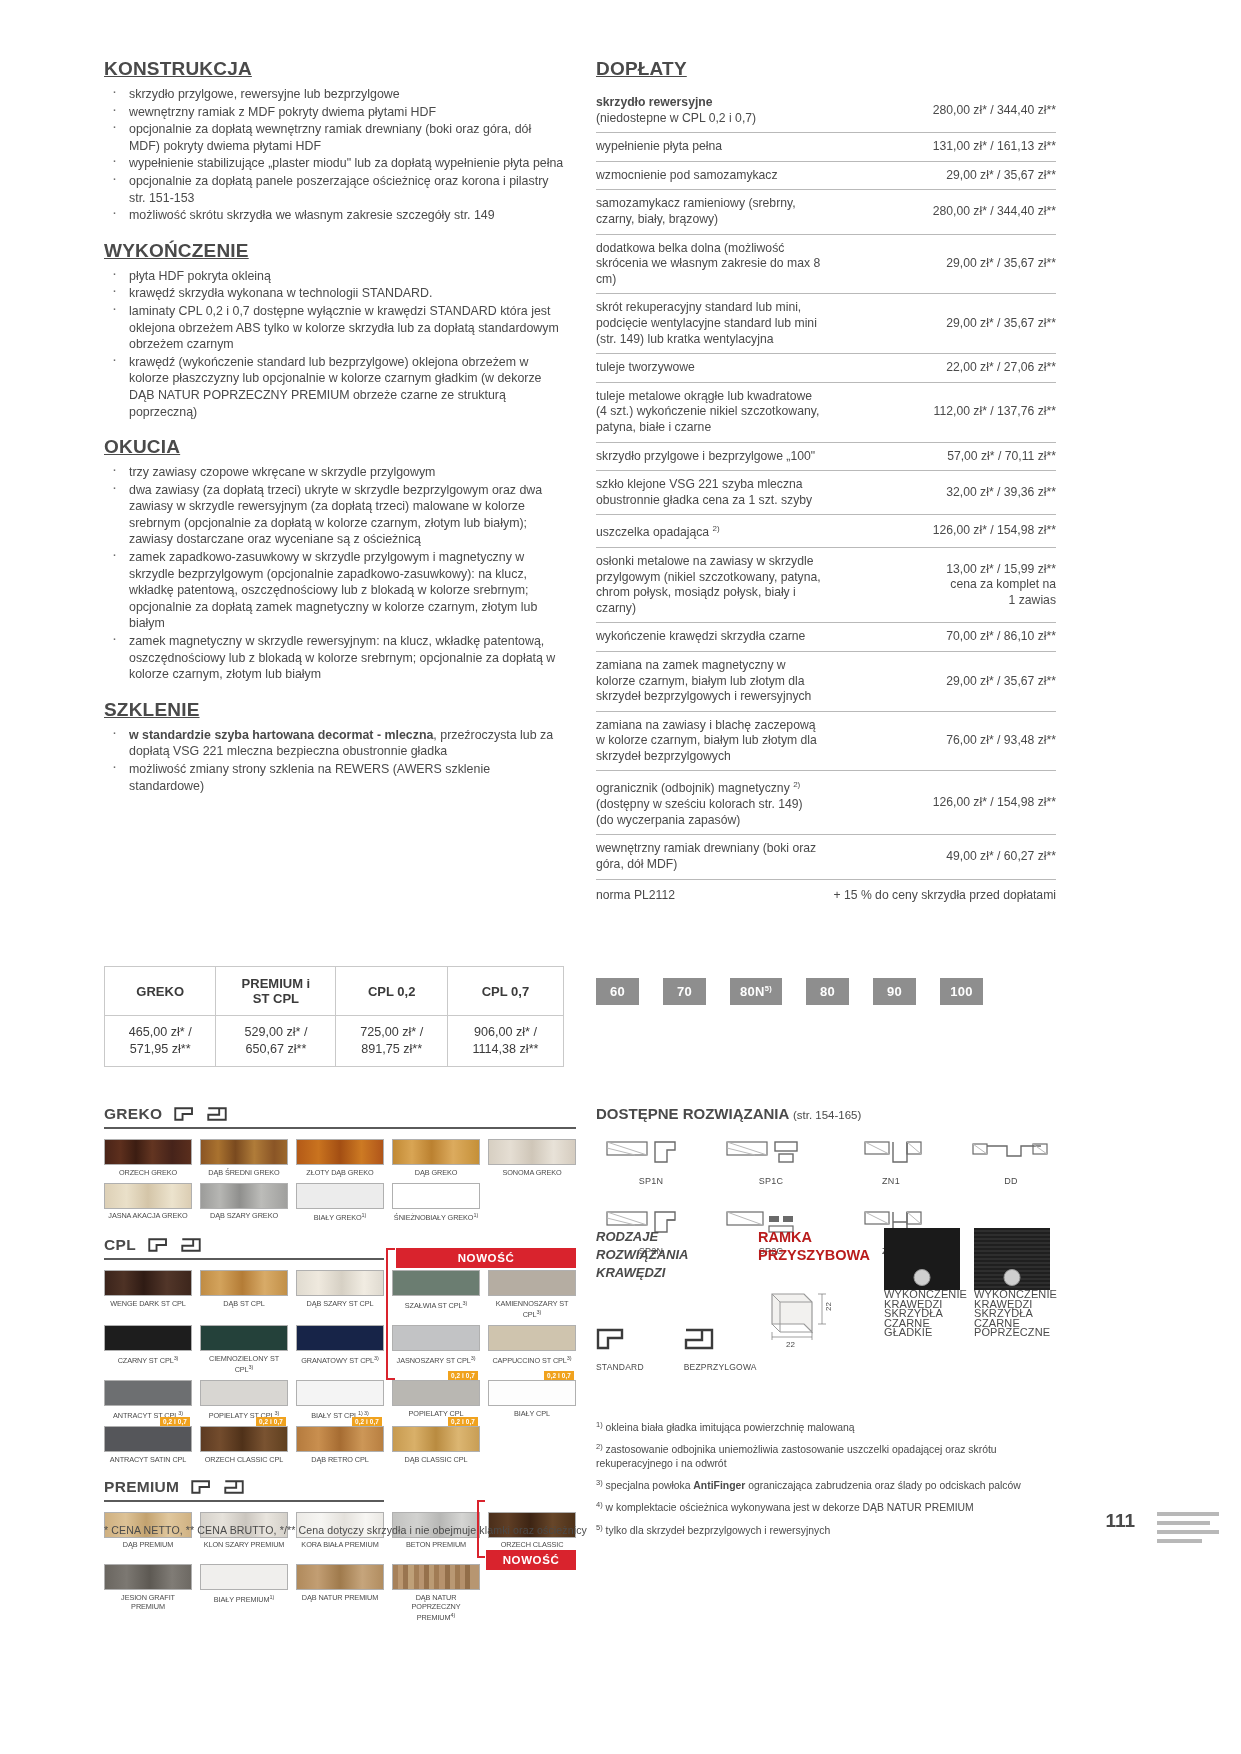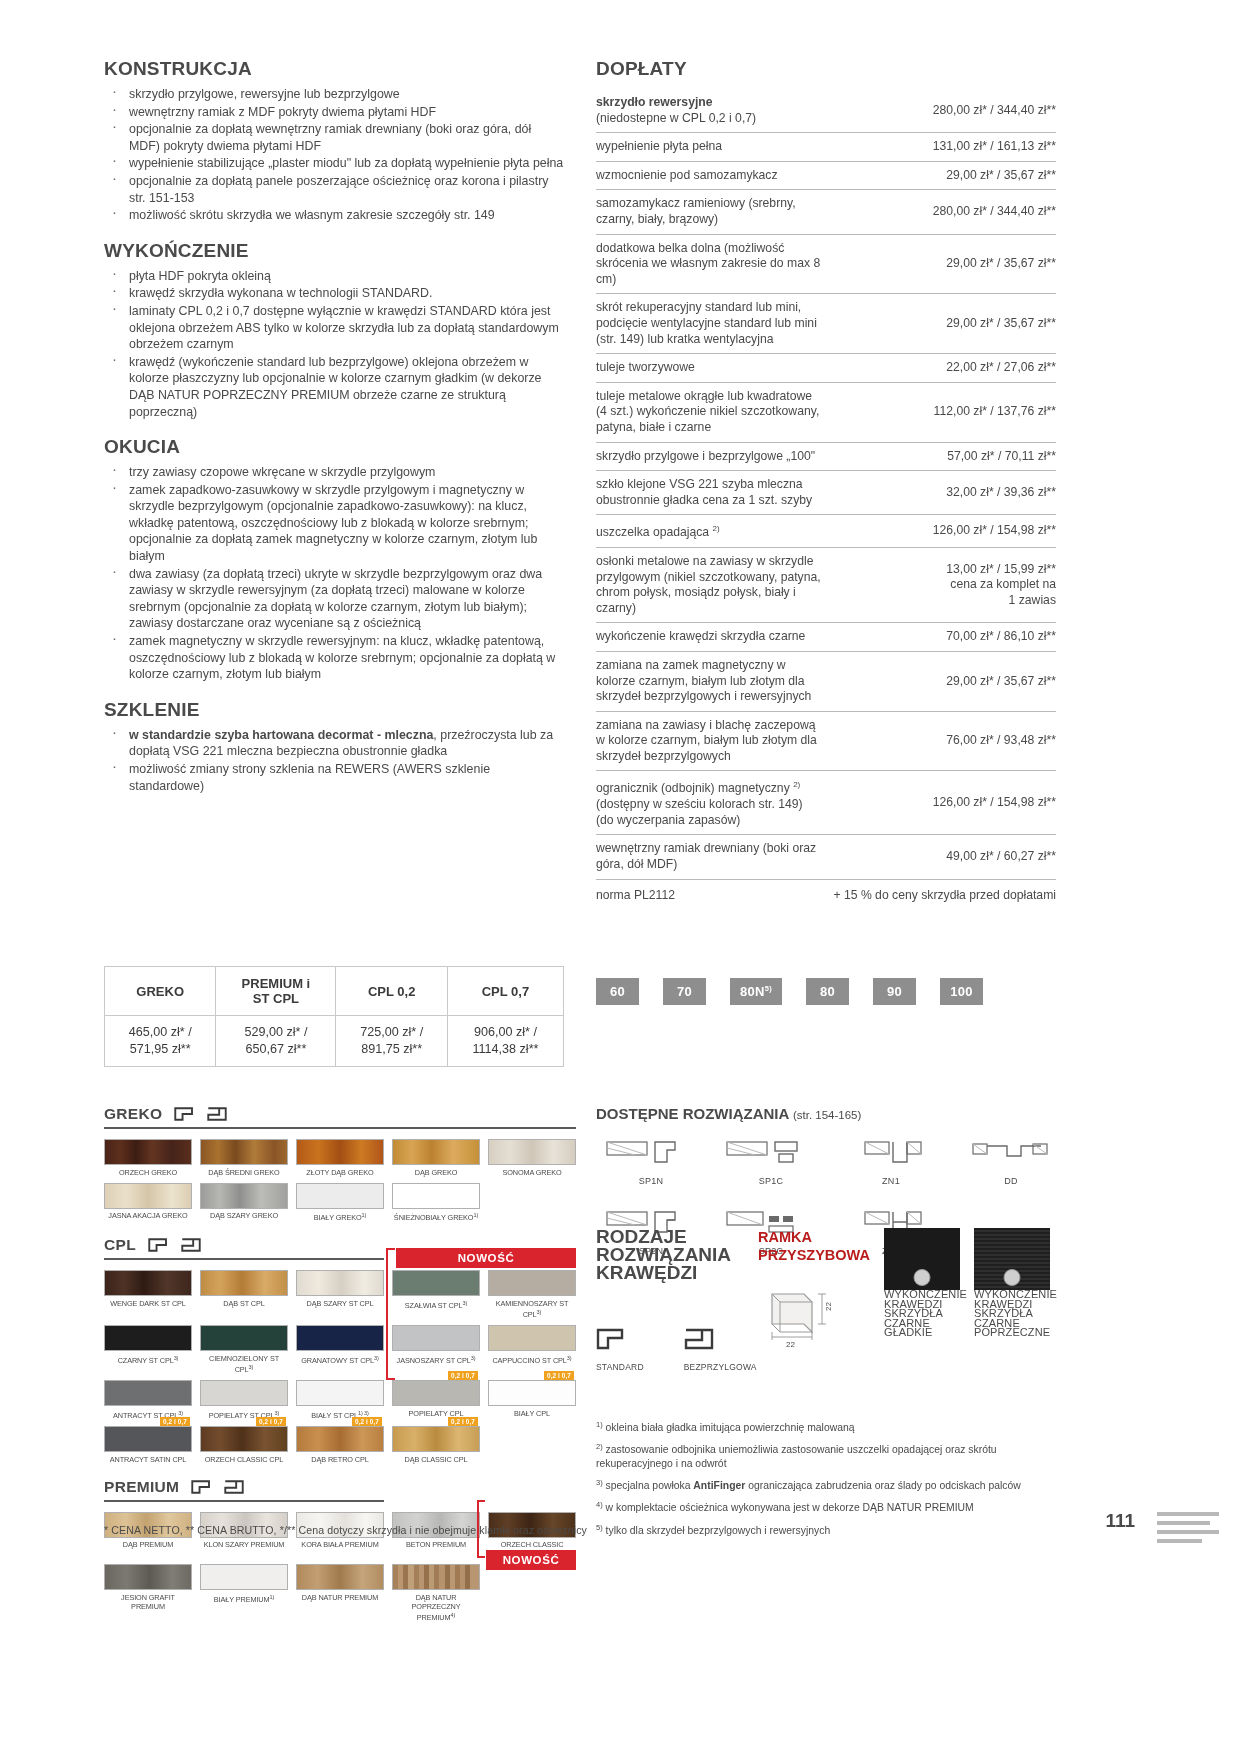--- a/index.html
+++ b/index.html
@@ -10,21 +10,21 @@
     font-family:"Liberation Sans", sans-serif;
     color:#3b3b3b;
     position:relative;
     overflow:hidden;
   }
   .page { position:absolute; inset:0; }
 
   
   h2.sec {
     font-size:19px; font-weight:bold; color:#4a4a4a;
-    letter-spacing:.2px; margin:0 0 6px 0;
+    letter-spacing:.2px; margin:0 0 6px 0;text-decoration:underline;
   }
   ul.bul { list-style:none; margin:0 0 16px 0; padding:0; }
   ul.bul > li {
     position:relative; padding-left:25px;
     font-size:12.4px; line-height:16.6px; color:#4a4a4a;
     margin-bottom:1px;
   }
   ul.bul > li::before {
     content:"·"; position:absolute; left:8px; top:-3px;
     font-size:15px; color:#6a6a6a;
@@ -138,21 +138,21 @@
   .solutions { position:absolute; left:596px; top:1105px; width:470px; }
   .sol-title { font-size:15px; font-weight:bold; color:#4a4a4a; margin-bottom:16px; }
   .sol-title .small { font-size:11.5px; font-weight:normal; }
   .sol-grid { display:grid; grid-template-columns:repeat(4,1fr); gap:22px 10px; }
   .sol-item { text-align:center; }
   .sol-pic { height:34px; display:flex; align-items:center; justify-content:center; }
   .sol-lbl { font-size:9px; color:#4a4a4a; margin-top:4px; letter-spacing:.3px; }
 
   
   .edge { position:absolute; left:596px; top:1228px; width:180px; }
-  .edge h3 { font-size:19px; font-weight:bold; color:#4a4a4a; margin:0; line-height:18px; }
+  .edge h3 { font-size:13px; font-weight:bold; color:#4a4a4a; margin:0; line-height:18px;font-style:italic; }
   .edge-row { display:flex; gap:40px; margin-top:46px; }
   .edge-lbl { font-size:8.5px; color:#4a4a4a; margin-top:8px; letter-spacing:.2px; }
 
   .ramka { position:absolute; left:758px; top:1228px; width:120px; }
   .ramka h3 { font-size:14.5px; font-weight:bold; color:#b91c1c; margin:0; line-height:18px; }
 
   .edgefin { position:absolute; left:884px; top:1228px; width:180px; display:flex; gap:14px; }
   .ef-item { width:76px; }
   .ef-img { width:76px; height:62px; background:#1a1a1a; position:relative; }
   .ef-img.stripe { background:repeating-linear-gradient(180deg,#1f1f1f 0 2px,#2e2e2e 2px 4px); }
@@ -205,22 +205,22 @@
     <ul class="bul" id="list-wykonczenie">
         <li>płyta HDF pokryta okleiną</li>
         <li>krawędź skrzydła wykonana w technologii STANDARD.</li>
         <li>laminaty CPL 0,2 i 0,7 dostępne wyłącznie w krawędzi STANDARD która jest oklejona obrzeżem ABS tylko w kolorze skrzydła lub za dopłatą standardowym obrzeżem czarnym</li>
         <li>krawędź (wykończenie standard lub bezprzylgowe) oklejona obrzeżem w kolorze płaszczyzny lub opcjonalnie w kolorze czarnym gładkim (w dekorze DĄB NATUR POPRZECZNY PREMIUM obrzeże czarne ze strukturą poprzeczną)</li>
       </ul>
 
     <h2 class="sec">OKUCIA</h2>
     <ul class="bul" id="list-okucia">
         <li>trzy zawiasy czopowe wkręcane w skrzydle przylgowym</li>
+        <li>dwa zawiasy (za dopłatą trzeci) ukryte w skrzydle bezprzylgowym oraz dwa zawiasy w skrzydle rewersyjnym (za dopłatą trzeci) malowane w kolorze srebrnym (opcjonalnie za dopłatą w kolorze czarnym, złotym lub białym); zawiasy dostarczane oraz wyceniane są z ościeżnicą</li>
         <li>zamek zapadkowo-zasuwkowy w skrzydle przylgowym i magnetyczny w skrzydle bezprzylgowym (opcjonalnie zapadkowo-zasuwkowy): na klucz, wkładkę patentową, oszczędnościowy lub z blokadą w kolorze srebrnym; opcjonalnie za dopłatą zamek magnetyczny w kolorze czarnym, złotym lub białym</li>
-        <li>dwa zawiasy (za dopłatą trzeci) ukryte w skrzydle bezprzylgowym oraz dwa zawiasy w skrzydle rewersyjnym (za dopłatą trzeci) malowane w kolorze srebrnym (opcjonalnie za dopłatą w kolorze czarnym, złotym lub białym); zawiasy dostarczane oraz wyceniane są z ościeżnicą</li>
         <li>zamek magnetyczny w skrzydle rewersyjnym: na klucz, wkładkę patentową, oszczędnościowy lub z blokadą w kolorze srebrnym; opcjonalnie za dopłatą w kolorze czarnym, złotym lub białym</li>
       </ul>
 
     <h2 class="sec">SZKLENIE</h2>
     <ul class="bul" id="list-szklenie">
         <li><span class="b">w standardzie szyba hartowana decormat - mleczna</span>, przeźroczysta lub za dopłatą VSG 221 mleczna bezpieczna obustronnie gładka</li>
         <li>możliwość zmiany strony szklenia na REWERS (AWERS szklenie standardowe)</li>
       </ul>
   </div>
 

